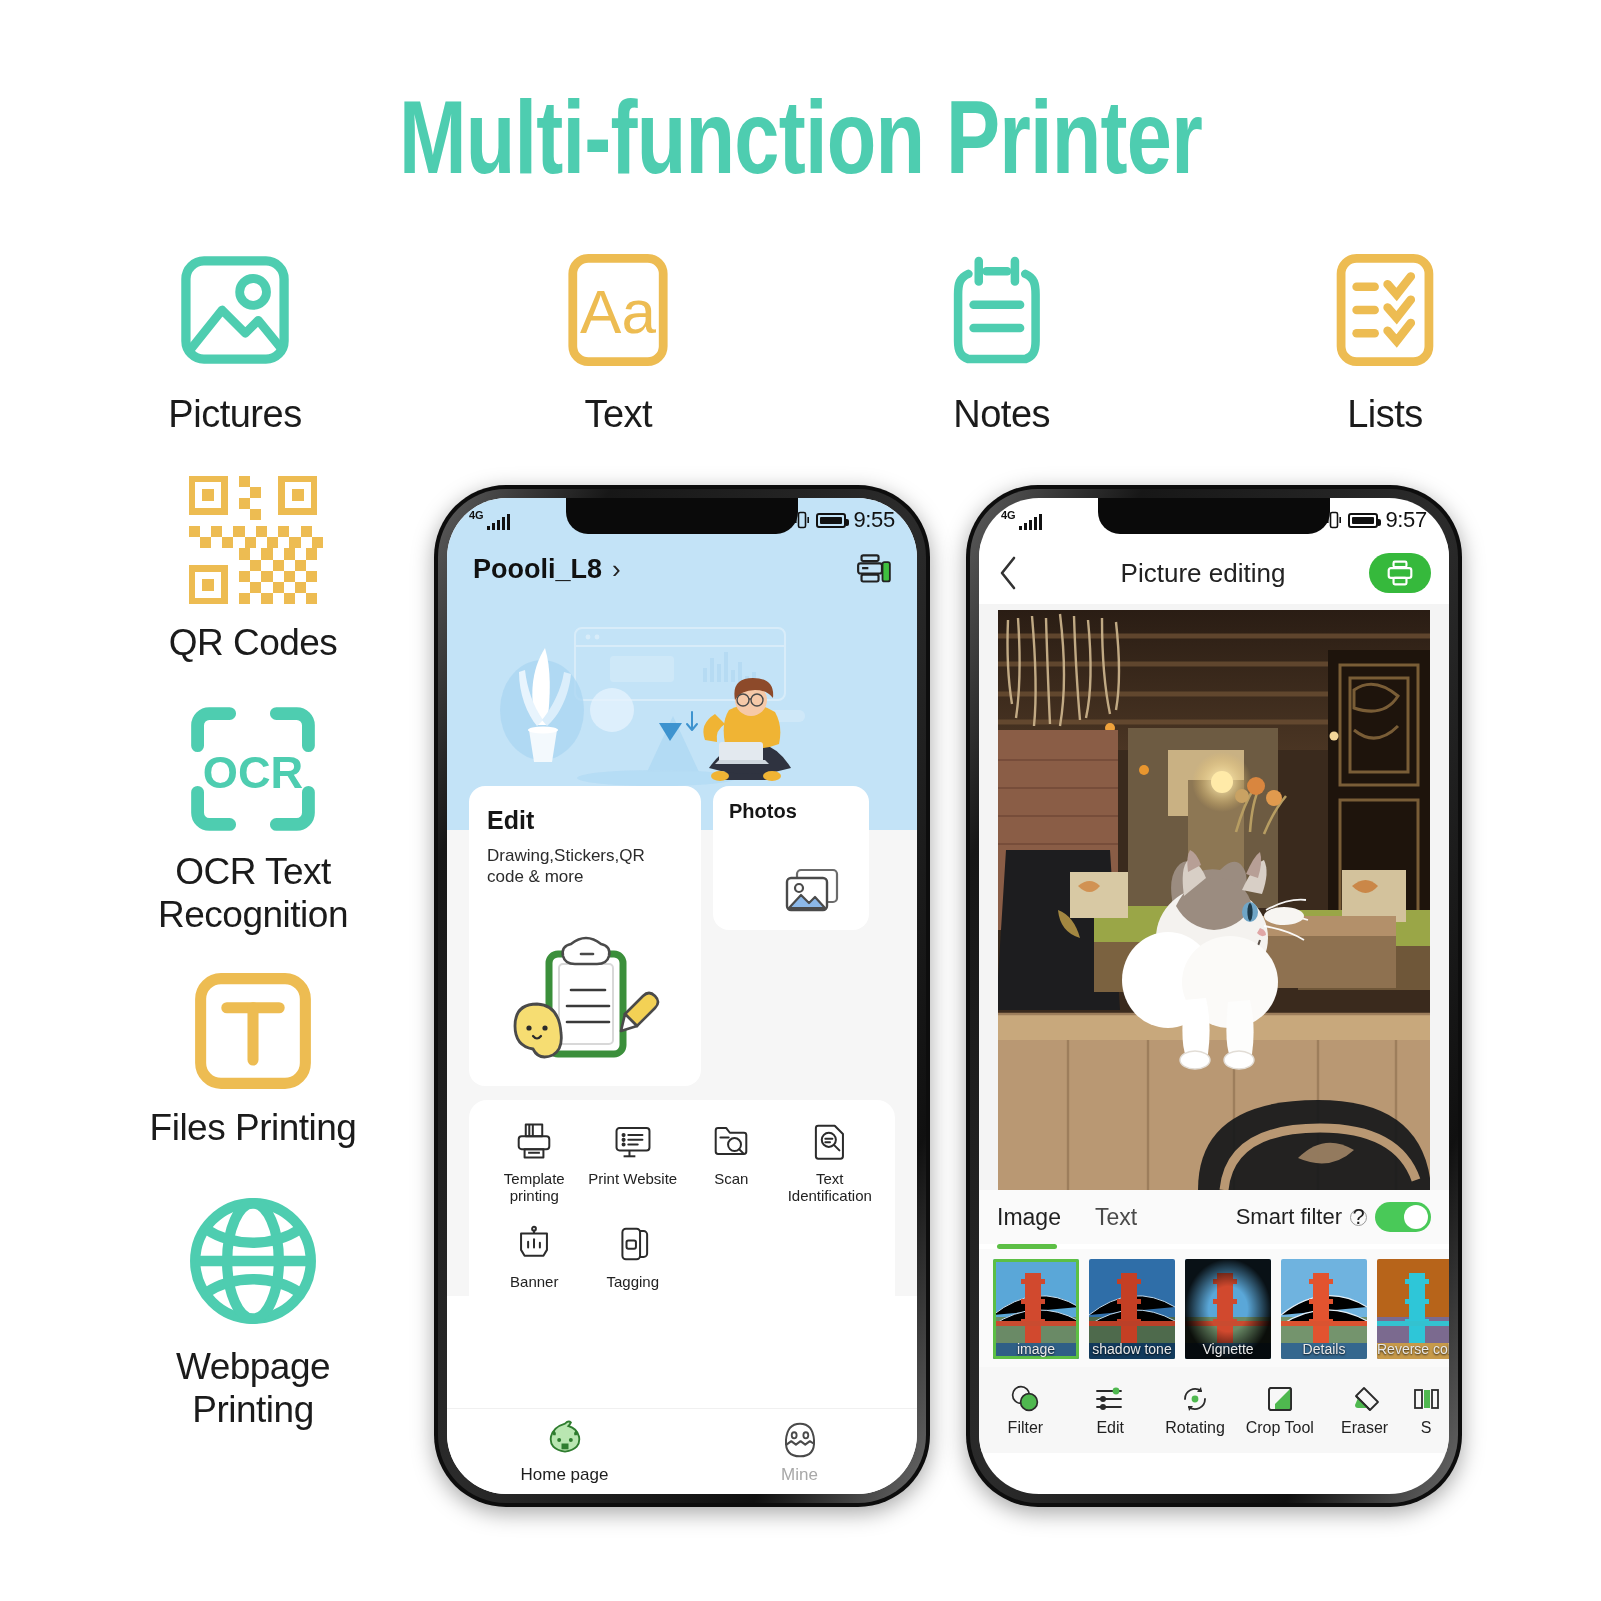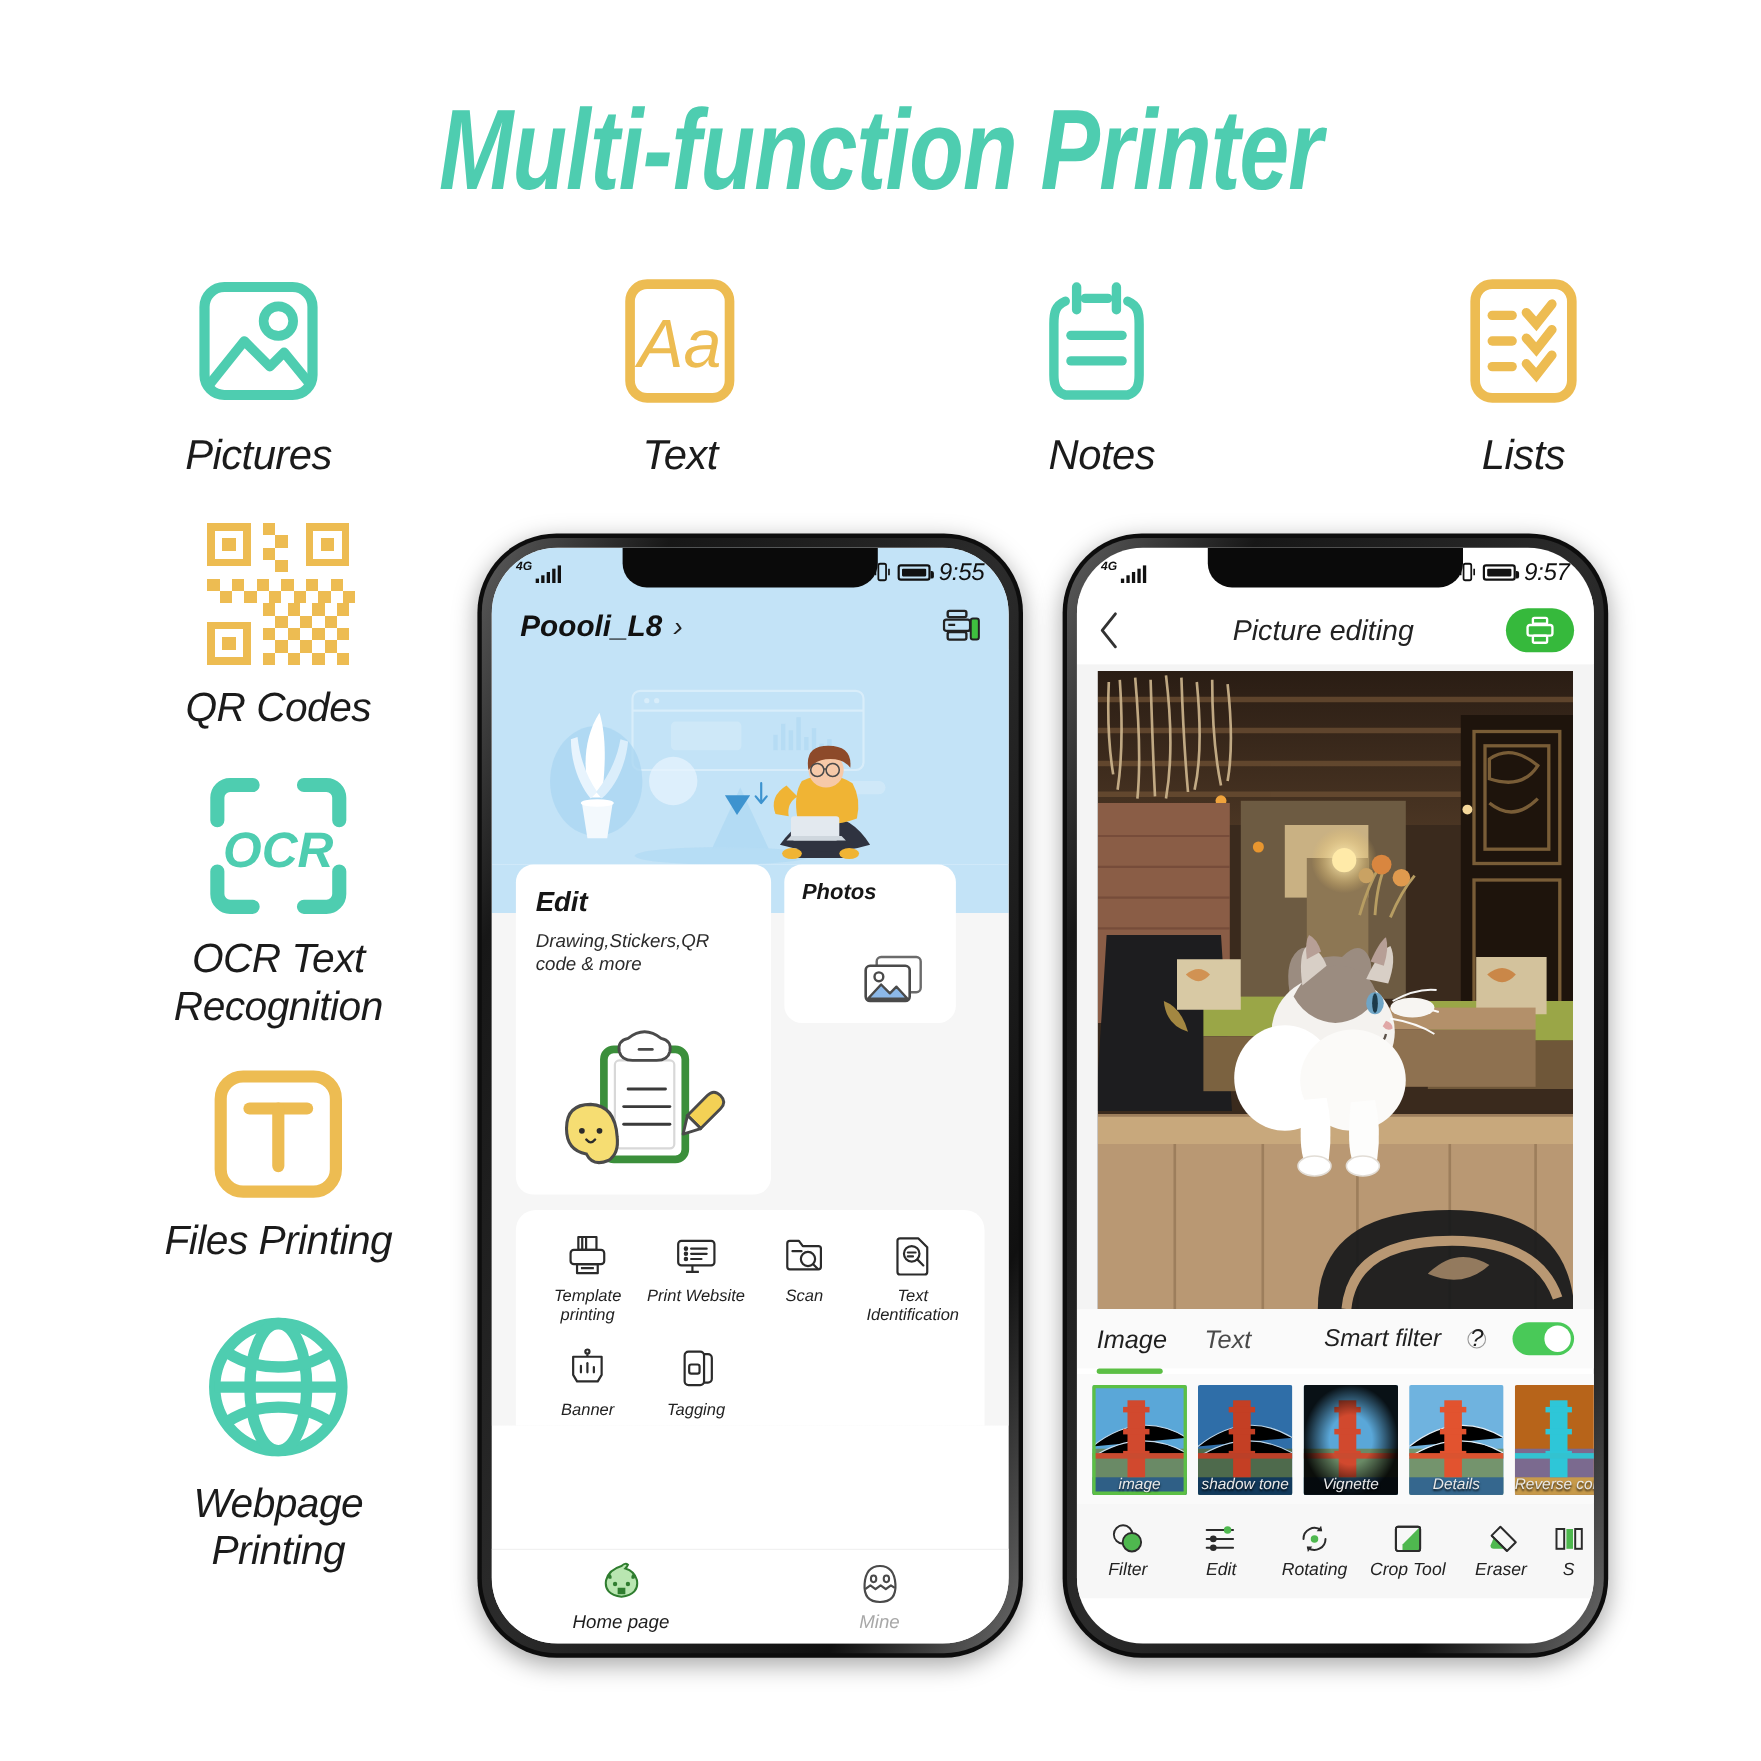--- a/index.html
+++ b/index.html
@@ -2,21 +2,21 @@
 <html><head>
 <meta charset="utf-8">
 <style>
   * { box-sizing: border-box; margin: 0; padding: 0; }
   html, body {
     width: 1601px; height: 1601px;
     background: #ffffff;
     font-family: "Liberation Sans", sans-serif;
     overflow: hidden;
   }
-  .page { position: relative; width: 1601px; height: 1601px; background:#fff;font-style:italic; }
+  .page { position: relative; width: 1601px; height: 1601px; background:#fff; }
 
   
   .main-title {
     position: absolute; top: 78px; left: 0; width: 1601px;
     text-align: center;
     font-family: "Liberation Sans", sans-serif;
     font-size: 104px;
     font-weight: 700;
     letter-spacing: -1px;
     color: #4ecdb0;
@@ -139,21 +139,21 @@
   .photo {
     margin: 0 auto; width: 432px; height: 580px; overflow:hidden; position:relative;
     background:#2a2018;
   }
   .filterbar {
     display:flex; align-items:center; padding: 0 18px; height:54px; background:#fafafa;
     gap: 34px;
   }
   .ftab { font-size: 23px; color:#1f1f1f; }
   .ftab.dim { color:#4a4a4a; }
-  .smart { margin-left:auto; display:flex; align-items:center; gap:24px;justify-content:center;}
+  .smart { margin-left:auto; display:flex; align-items:center; gap:8px;justify-content:center;}
   .smart span { font-size: 22px; color:#1f1f1f; }
   .qmark { width:17px;height:17px;border:1.6px solid #9a9a9a;border-radius:50%;
            font-size:11px;color:#9a9a9a;display:flex;align-items:center;justify-content:center;}
   .toggle { width: 56px; height: 30px; border-radius: 15px; background:#49c958; position:relative;}
   .toggle b { position:absolute; right:3px; top:3px; width:24px;height:24px;border-radius:50%;background:#fff;}
   .greenline { height:5px; width: 60px; background:#5cbf45; margin-left:18px; border-radius:3px;}
   .thumbs { display:flex; gap: 10px; padding: 10px 14px 8px; background:#fafafa; overflow:hidden;}
   .thumb { width: 86px; height: 100px; position:relative; flex:none; border-radius:2px; overflow:hidden;}
   .thumb.sel { outline: 3px solid #5cbf45; outline-offset:-3px;}
   .thumb .tn {

